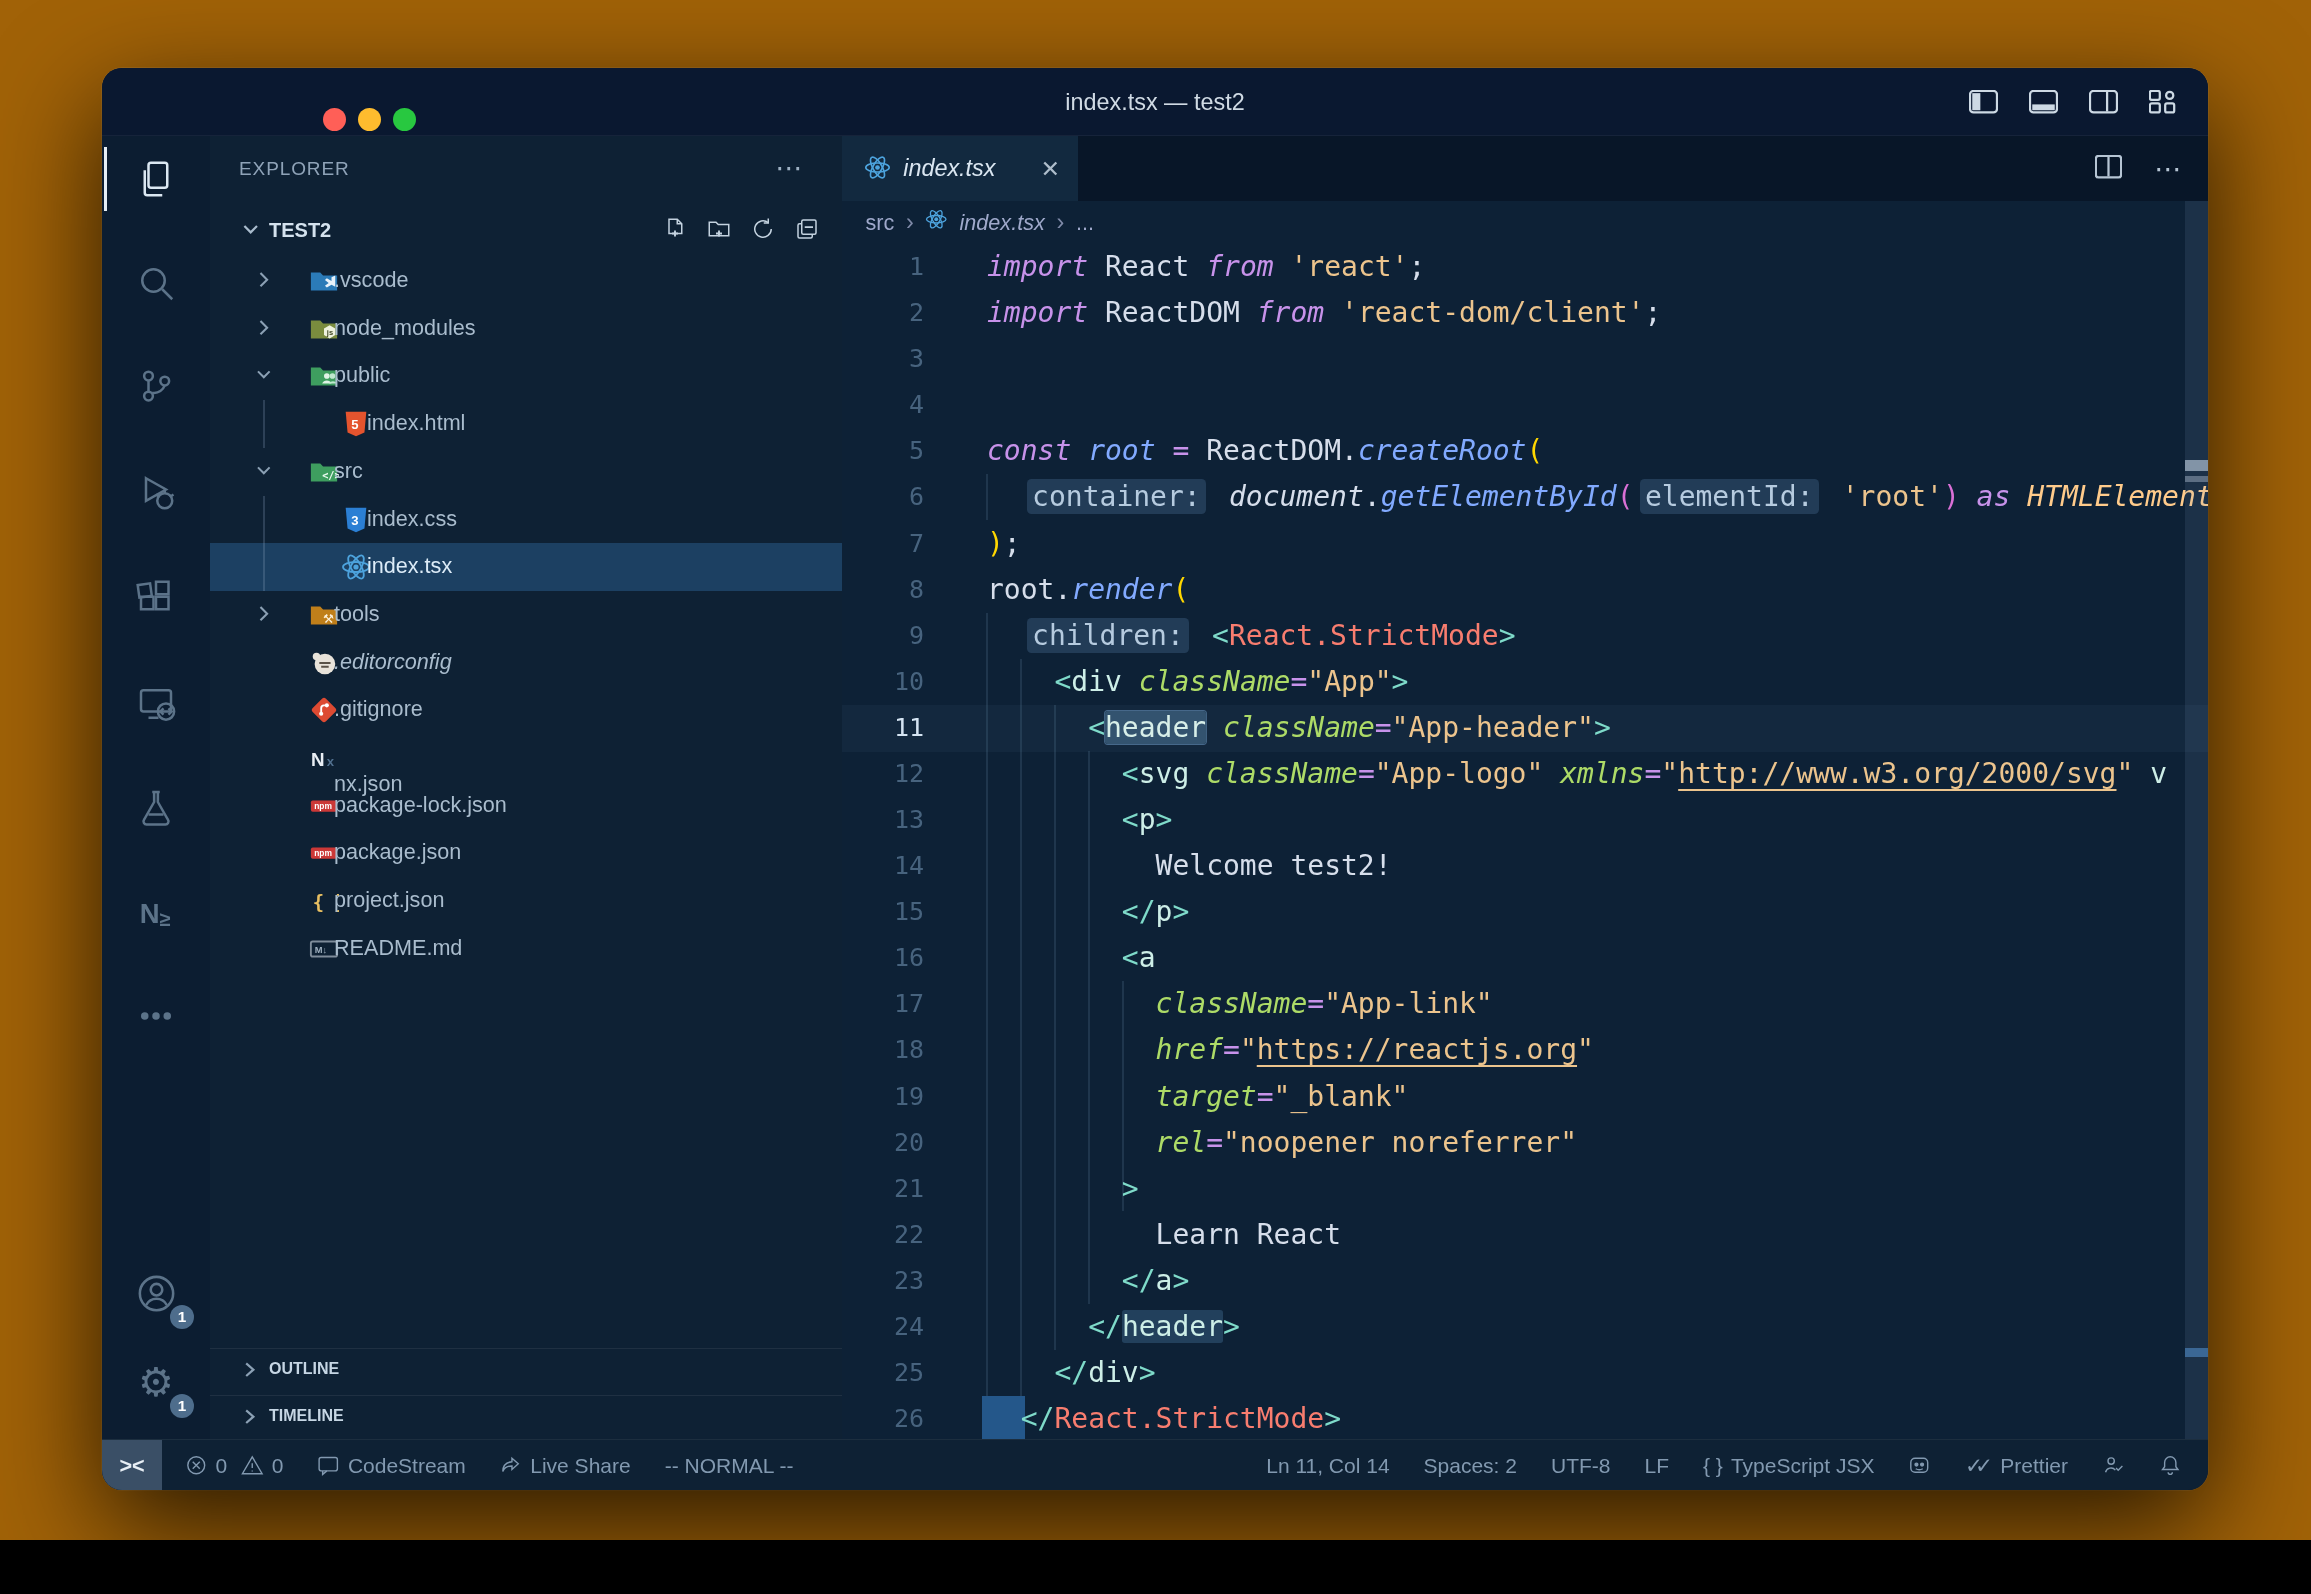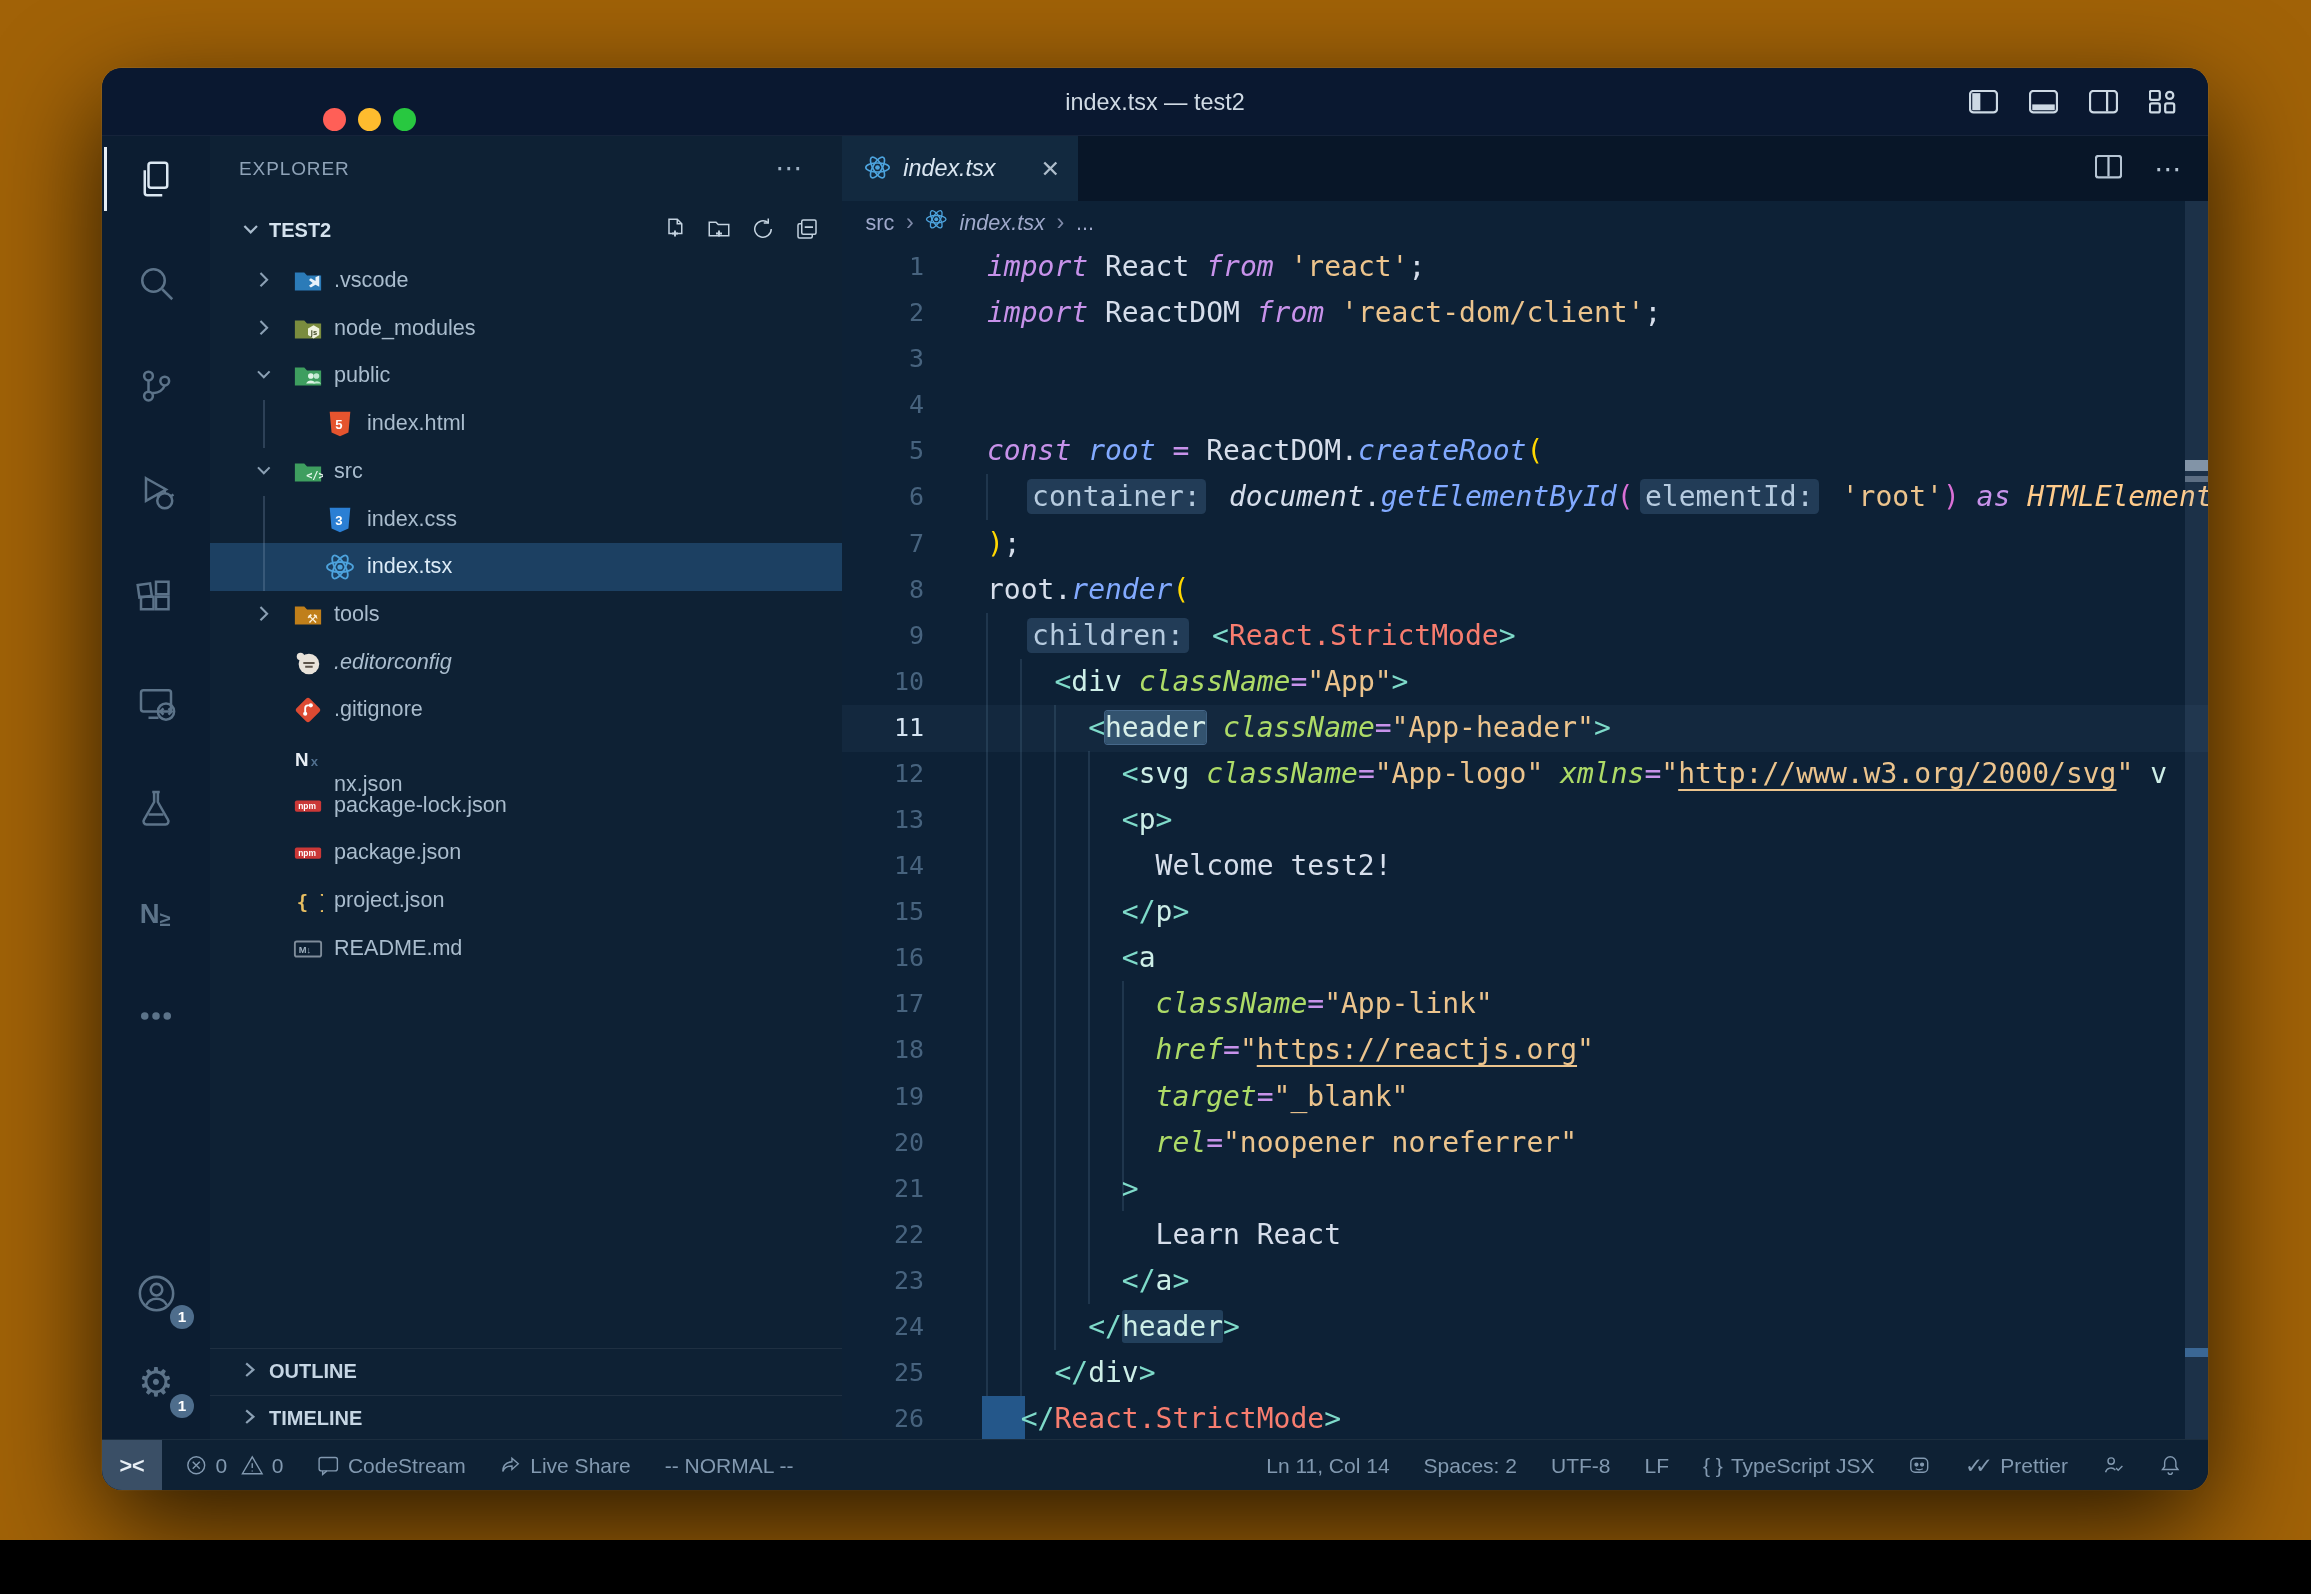--- a/index.html
+++ b/index.html
@@ -37,27 +37,27 @@
   .sb-dots { position:absolute; right:38px; top:16px; color:#9fb2c4; font-size:27px; letter-spacing:1.8px; }
   .sb-section { position:absolute; left:0; right:0; height:40px; top:76px; }
   .sb-chevron { position:absolute; left:29px; top:5.4px; color:#a9bccd; }
   .sb-title { position:absolute; left:59px; top:7.2px; color:#d4e2ee; font-size:20px; font-weight:700; }
   .sb-tools { position:absolute; right:23.4px; top:5.4px; display:flex; gap:20px; color:#c3d2df; }
 
   .tree { position:absolute; left:0; right:0; top:121px; }
   .trow { position:absolute; left:0; right:0; height:48px; }
   .trow.selected { background:#1c4062; }
   .t-chev { position:absolute; top:10.8px; color:#8ba0b4; }
-  .t-icon { position:absolute; top:9px; width:30px; height:30px; }
+  .t-icon { position:absolute; top:9px; width:30px; height:30px;margin-left:16px; }
   .t-label { position:absolute; top:10px; color:#a9bccd; font-size:21.6px; white-space:nowrap; }
   .trow.selected .t-label { color:#dcebf7; }
   .t-guide { position:absolute; width:1.8px; background:rgba(140,165,190,.25); }
 
   .sb-bottom { position:absolute; left:0; right:0; height:47px; border-top:0.9px solid rgba(255,255,255,.07); }
-  .sb-bottom .lbl { position:absolute; left:59px; top:10.8px; color:#c6d6e4; font-size:20px; font-weight:700; }
+  .sb-bottom .lbl { position:absolute; left:59px; top:10.8px; color:#c6d6e4; font-size:16px; font-weight:700; }
   .sb-bottom .ch { position:absolute; left:29px; top:9px; color:#8ba0b4; }
 
   
   .editor { position:absolute; left:740px; top:0; right:0; bottom:0; background:#0d2136; }
   .tabbar { position:absolute; left:0; top:0; right:0; height:65px; background:#081628; }
   .tab { position:absolute; left:0; top:0; width:236px; height:65px; background:#12293f; display:flex; align-items:center; }
   .tab-label { color:#dae6f1; font-size:23.4px; font-style:italic; margin-left:12.6px; }
   .tab-close { margin-left:auto; margin-right:18px; color:#aebdcb; font-size:23.4px; }
   .tab-icon { margin-left:21.6px; }
   .tabbar-actions { position:absolute; right:25px; top:0; height:65px; display:flex; gap:32px; align-items:center; color:#b6c5d4; }

